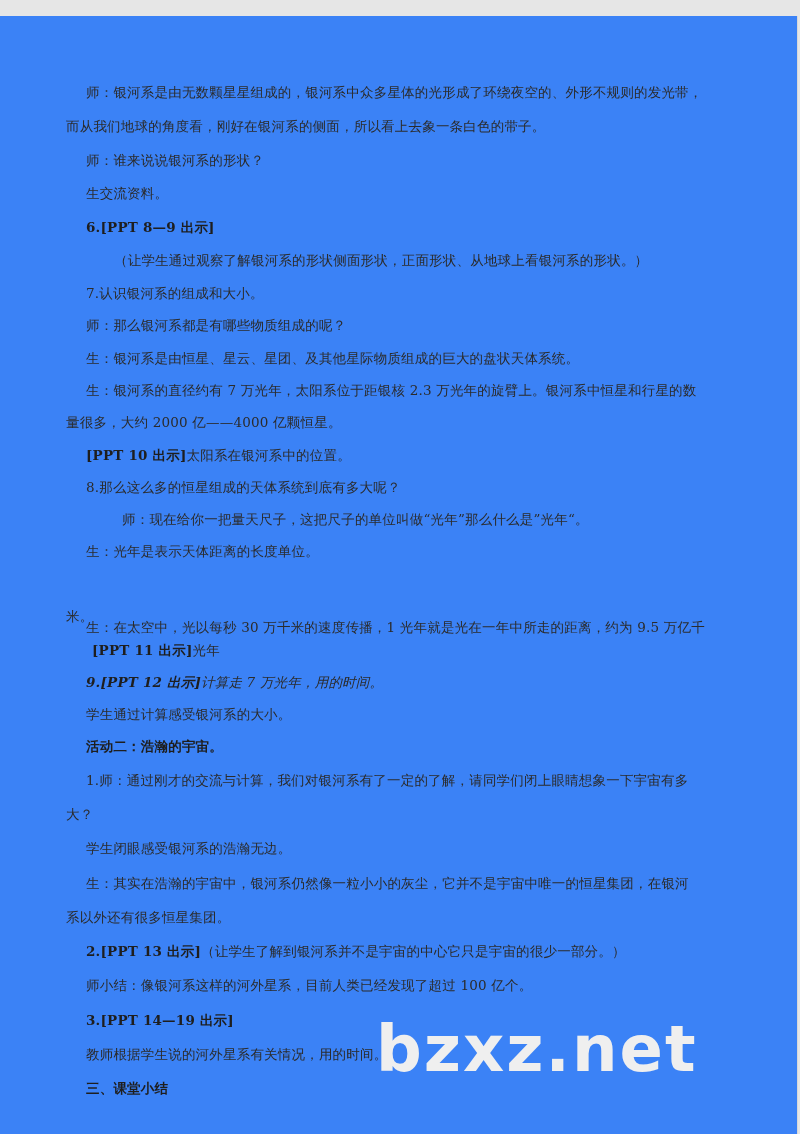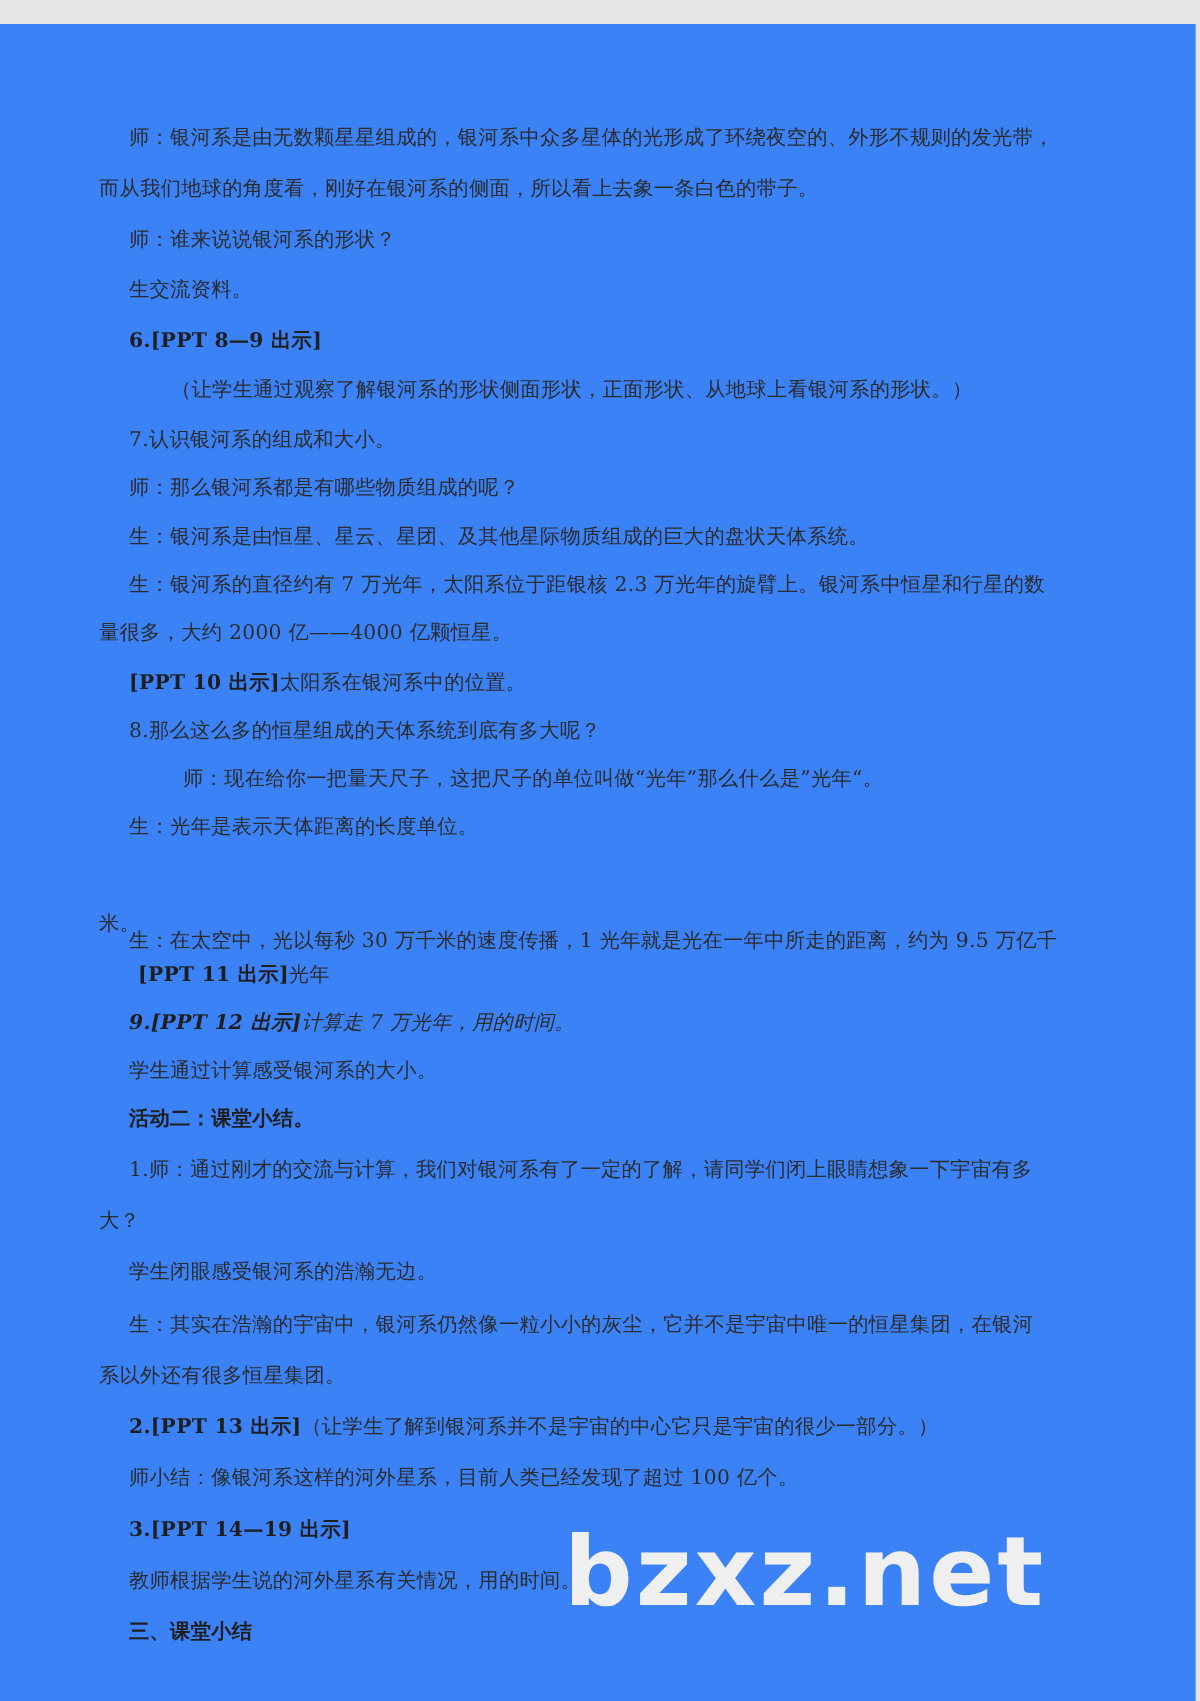--- a/index.html
+++ b/index.html
@@ -51,21 +51,21 @@
       <div class="line" style="left: 66px; top: 397px;"><span>量很多，大约 2000 亿——4000 亿颗恒星。</span></div>
       <div class="line" style="left: 86px; top: 430px;"><span class="b">[PPT 10 出示]</span><span>太阳系在银河系中的位置。</span></div>
       <div class="line" style="left: 86px; top: 462px;"><span>8.那么这么多的恒星组成的天体系统到底有多大呢？</span></div>
       <div class="line" style="left: 86px; top: 494px; margin-left: 36px;"><span>师：现在给你一把量天尺子，这把尺子的单位叫做“光年”那么什么是”光年“。</span></div>
       <div class="line" style="left: 86px; top: 526px;"><span>生：光年是表示天体距离的长度单位。</span></div>
       <div class="line" style="left: 86px; top: 558px; margin-top: 44px;"><span>生：在太空中，光以每秒 30 万千米的速度传播，1 光年就是光在一年中所走的距离，约为 9.5 万亿千</span></div>
       <div class="line" style="left: 66px; top: 591px;"><span>米。</span></div>
       <div class="line" style="left: 92px; top: 625px;"><span class="b">[PPT 11 出示]</span><span>光年</span></div>
       <div class="line" style="left: 86px; top: 657px; font-style: italic;"><span class="b">9.[PPT 12 出示]</span><span>计算走 7 万光年，用的时间。</span></div>
       <div class="line" style="left: 86px; top: 689px;"><span>学生通过计算感受银河系的大小。</span></div>
-      <div class="line" style="left: 86px; top: 721px;"><span class="b">活动二：课堂小结。</span></div>
+      <div class="line" style="left: 86px; top: 721px;"><span class="b">活动二：浩瀚的宇宙。</span></div>
       <div class="line" style="left: 86px; top: 755px;"><span>1.师：通过刚才的交流与计算，我们对银河系有了一定的了解，请同学们闭上眼睛想象一下宇宙有多</span></div>
       <div class="line" style="left: 66px; top: 789px;"><span>大？</span></div>
       <div class="line" style="left: 86px; top: 823px;"><span>学生闭眼感受银河系的浩瀚无边。</span></div>
       <div class="line" style="left: 86px; top: 858px;"><span>生：其实在浩瀚的宇宙中，银河系仍然像一粒小小的灰尘，它并不是宇宙中唯一的恒星集团，在银河</span></div>
       <div class="line" style="left: 66px; top: 892px;"><span>系以外还有很多恒星集团。</span></div>
       <div class="line" style="left: 86px; top: 926px;"><span class="b">2.[PPT 13 出示]</span><span>（让学生了解到银河系并不是宇宙的中心它只是宇宙的很少一部分。）</span></div>
       <div class="line" style="left: 86px; top: 960px;"><span>师小结：像银河系这样的河外星系，目前人类已经发现了超过 100 亿个。</span></div>
       <div class="line" style="left: 86px; top: 995px;"><span class="b">3.[PPT 14—19 出示]</span></div>
       <div class="line" style="left: 86px; top: 1029px;"><span>教师根据学生说的河外星系有关情况，用的时间。</span></div>
       <div class="line" style="left: 86px; top: 1063px;"><span class="b">三、课堂小结</span></div>

